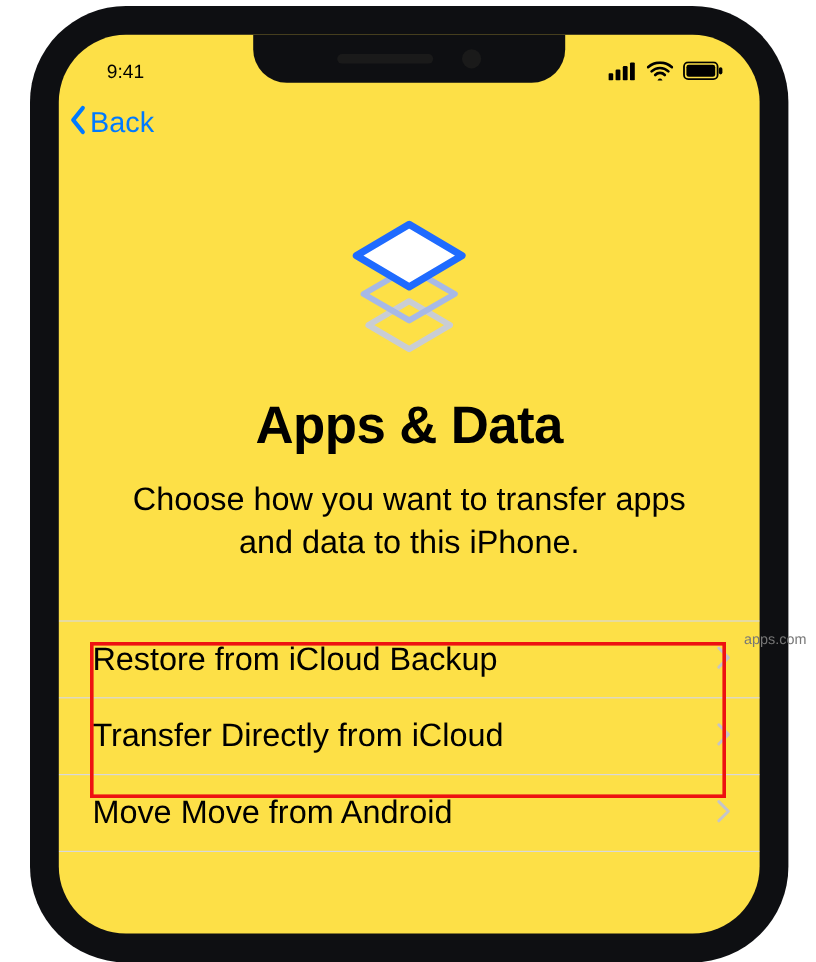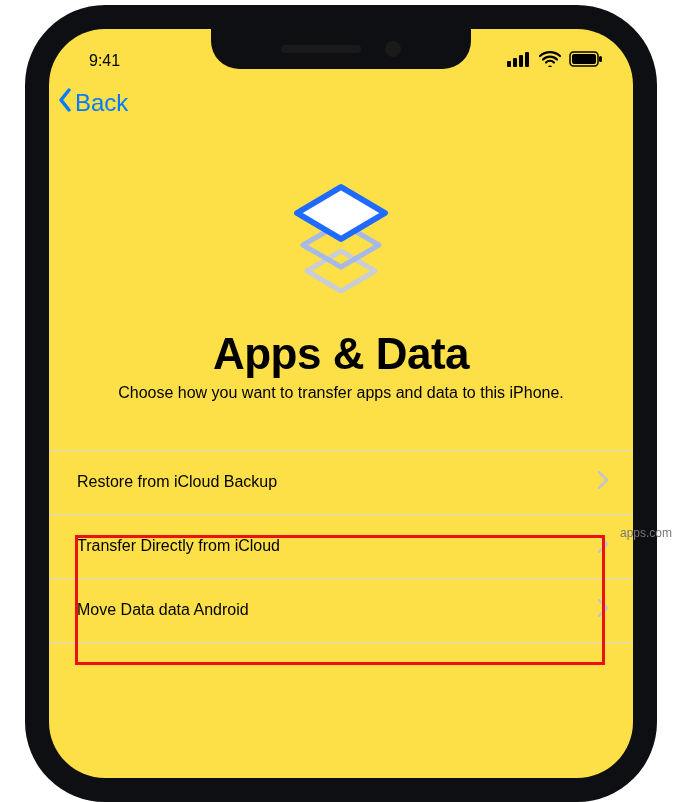--- a/index.html
+++ b/index.html
@@ -75,35 +75,35 @@
     }
     .title {
       text-align:center;
       font-size: 44px;
       font-weight: 700;
       letter-spacing: -0.5px;
       margin-top: 28px;
     }
     .subtitle {
       text-align:center;
-      font-size: 16px;
+      font-size: 27px;
       line-height: 1.35;
       color: #000;
-      margin: 3px 46px 0;
+      margin: 18px 46px 0;
     }
     .options {
       margin-top: 46px;
       border-top: 1px solid #d8d8dc;
     }
     .option {
       height: 64px;
       border-bottom: 1px solid #d8d8dc;
       display:flex; align-items:center; justify-content:space-between;
       padding: 0 24px 0 28px;
-      font-size: 16px;
+      font-size: 27px;
       cursor:pointer;
     }
     .chevron { color:#c5c5c9; }
     .highlight {
       position:absolute;
       border:3px solid #e11; pointer-events:none;
     }
     .watermark {
       position:absolute; right:8px; bottom:262px;
       font-size:12px; color:#777;
@@ -187,21 +187,21 @@
       </div>
       <div class="option">
         <span>Transfer Directly from iCloud</span>
         <span class="chevron">
           <svg width="12" height="20" viewBox="0 0 12 20">
               <path d="M2 2 L10 10 L2 18" stroke="#c5c5c9" stroke-width="2.5" fill="none" stroke-linecap="round" stroke-linejoin="round"></path>
             </svg>
         </span>
       </div>
       <div class="option">
-        <span>Move Data data Android</span>
+        <span>Move Move from Android</span>
         <span class="chevron">
           <svg width="12" height="20" viewBox="0 0 12 20">
               <path d="M2 2 L10 10 L2 18" stroke="#c5c5c9" stroke-width="2.5" fill="none" stroke-linecap="round" stroke-linejoin="round"></path>
             </svg>
         </span>
       </div>
     </div>
 
     <div class="highlight" style="left:26px; top:506px; width:530px; height:130px;"></div>
 

